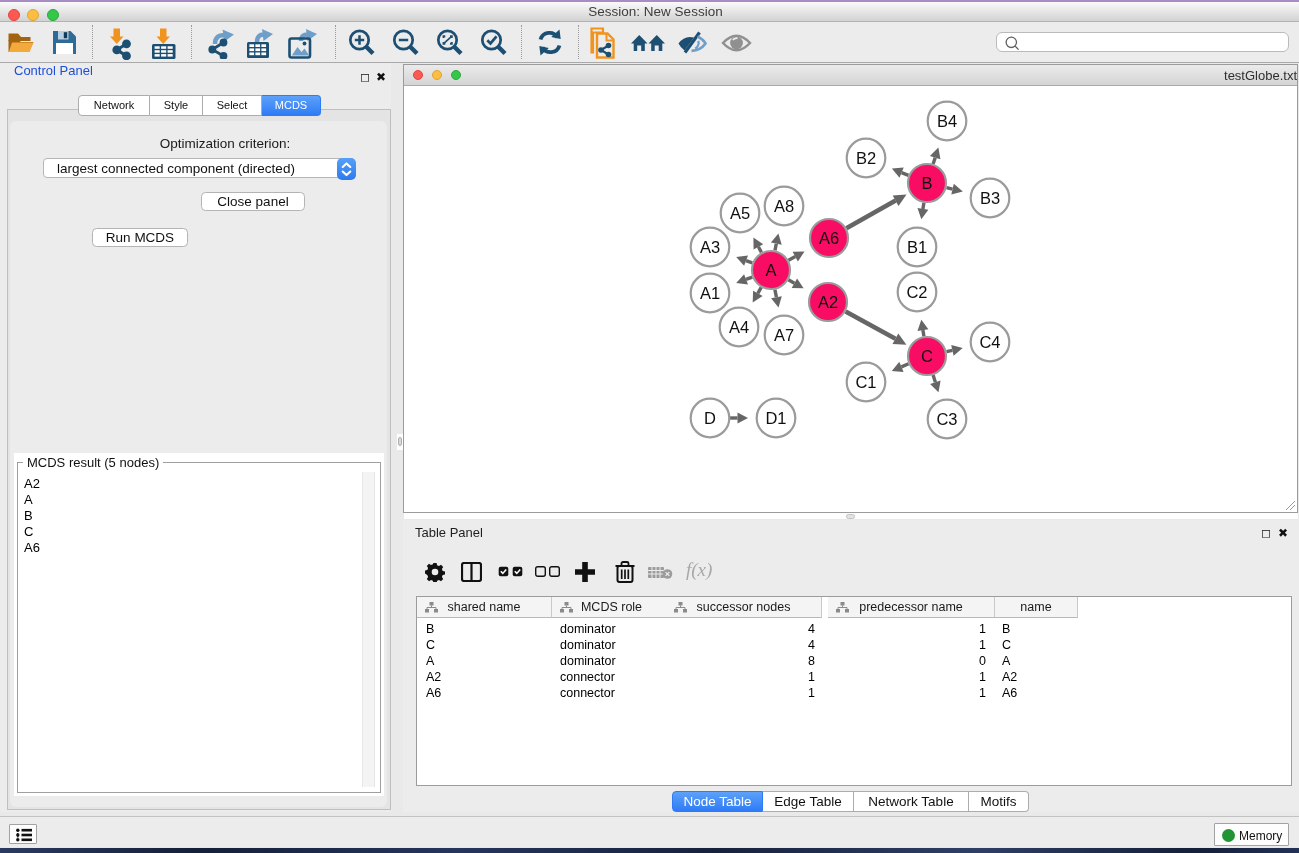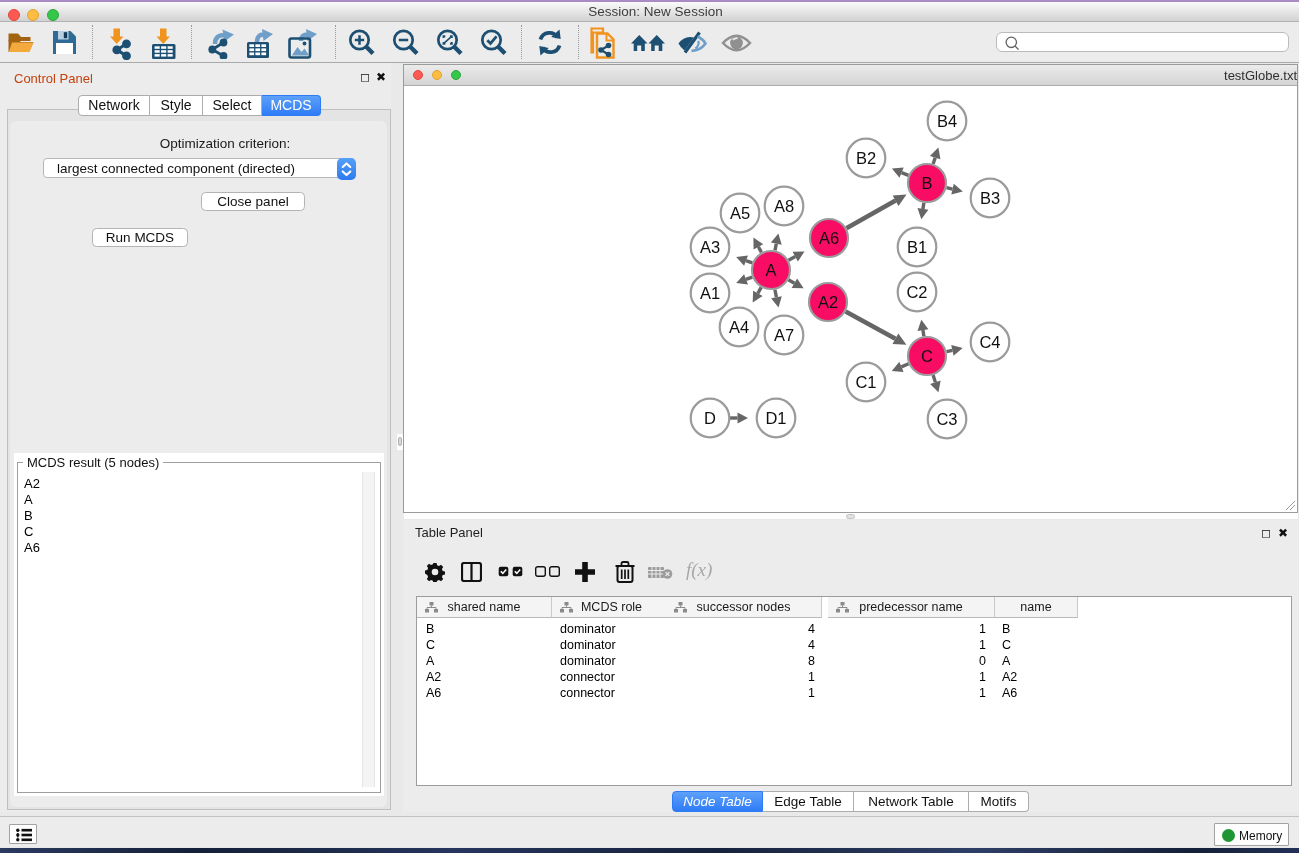--- a/index.html
+++ b/index.html
@@ -16,25 +16,25 @@
 .tl.g { background:#34c84a; border:1px solid #2ca73d; }
 
 
 #toolbar { left:0; top:22px; width:1299px; height:41px; background:#ececec; border-bottom:1px solid #a9a9a9; }
 .tsep { top:3px; width:0; height:34px; border-left:1px dotted #9a9a9a; position:absolute; }
 .ticon { position:absolute; top:5px; }
 #searchbox { right:10px; top:10px; width:293px; height:20px; background:#fff; border:1px solid #bbb; border-radius:6px; position:absolute; }
 
 
 #cpanel { left:0; top:63px; width:391px; height:749px; background:#ececec; }
-#cpanel-title { left:14px; top:8px; font-size:13px; color:#c2410c; }
+#cpanel-title { left:14px; top:0; font-size:13px; color:#1d4ed8; }
 .wicon { position:absolute; font-size:12px; color:#111; }
 #cp-outer { left:7px; top:46px; width:384px; height:701px; background:#e4e4e4; border:1px solid #bfbfbf; }
 #cp-inner { left:10px; top:58px; width:377px; height:686px; background:#ececec; border-radius:6px; }
-.tabrow { position:absolute; display:flex; height:21px; font-size:14px; }
+.tabrow { position:absolute; display:flex; height:21px; font-size:11px; }
 .tab { background:#fff; border:1px solid #acacac; border-left:none; color:#111; text-align:center; line-height:19px; }
 .tab.first { border-left:1px solid #acacac; border-radius:4px 0 0 4px; }
 .tab.last { border-radius:0 4px 4px 0; }
 .tab.sel { background:linear-gradient(#5ea1f9,#2e7bf6); color:#fff; border-color:#2e7bf6; }
 #optlabel { left:0; top:73px; width:450px; text-align:center; font-size:13.5px; color:#1a1a1a; }
 #selectbox { left:43px; top:95px; width:312px; height:20px; background:#fff; border:1px solid #b6b6b6; border-radius:4px; }
 #selectbox .txt { position:absolute; left:13px; top:1.5px; font-size:13.5px; color:#111; }
 #selectbox .spin { position:absolute; right:-2px; top:-1.5px; width:19px; height:22.5px; background:linear-gradient(#55a0f8,#2d7af0); border-radius:5px; }
 .btn { position:absolute; height:19px; background:#fff; border:1px solid #b4b4b4; border-radius:4.5px; font-size:13.5px; color:#111; text-align:center; line-height:17px; }
 #whitepanel { left:14px; top:390px; width:370px; height:343px; background:#fff; }
@@ -477,21 +477,21 @@
     <div class="trow num" style="left:255px;top:72px;width:143px;">1</div>
     <div class="trow num" style="left:411px;top:72px;width:158px;">1</div>
     <div class="trow" style="left:585px;top:72px;">A2</div>
     <div class="trow" style="left:9px;top:88px;">A6</div>
     <div class="trow" style="left:143px;top:88px;">connector</div>
     <div class="trow num" style="left:255px;top:88px;width:143px;">1</div>
     <div class="trow num" style="left:411px;top:88px;width:158px;">1</div>
     <div class="trow" style="left:585px;top:88px;">A6</div>
   </div>
   <div id="bottomtabs">
-    <div class="tab first sel" style="width:91px;font-style:italic;">Node Table</div>
+    <div class="tab first sel" style="width:91px;">Node Table</div>
     <div class="tab" style="width:91px;">Edge Table</div>
     <div class="tab" style="width:115px;">Network Table</div>
     <div class="tab last" style="width:60px;">Motifs</div>
   </div>
 </div>
 
 <div class="abs" style="left:397px;top:434px;width:6px;height:16px;background:#fff;"></div>
 <div class="abs" style="left:398px;top:437px;width:4px;height:9px;background:#d8d8d8;border:1px solid #b0b0b0;border-radius:2px;"></div>
 <div class="abs" style="left:404px;top:513px;width:894px;height:6px;background:#fdfdfd;"></div>
 <div class="abs" style="left:846px;top:514px;width:9px;height:5px;background:#e2e2e2;border:1px solid #c2c2c2;border-radius:2.5px;"></div>

